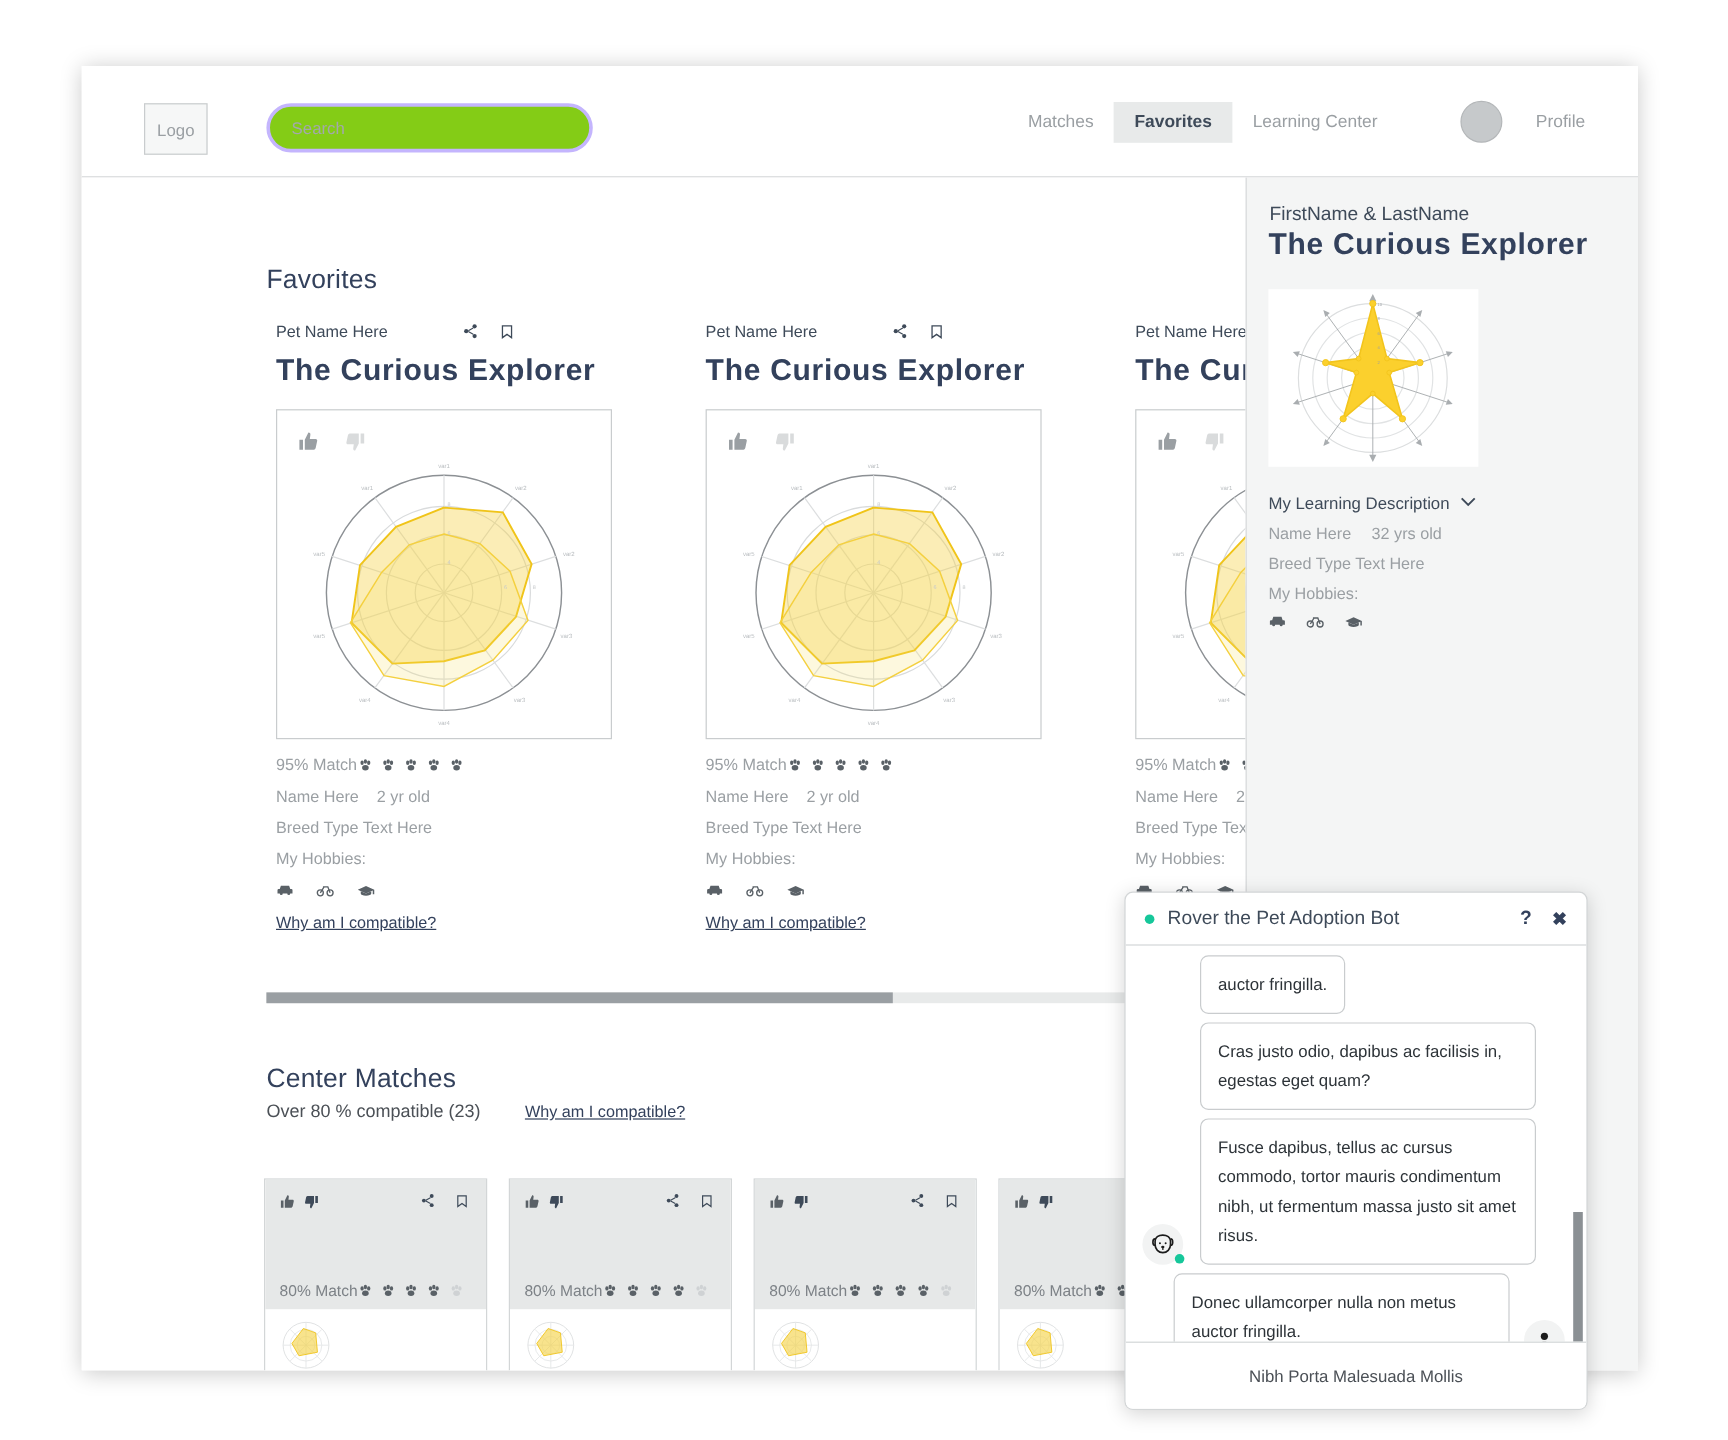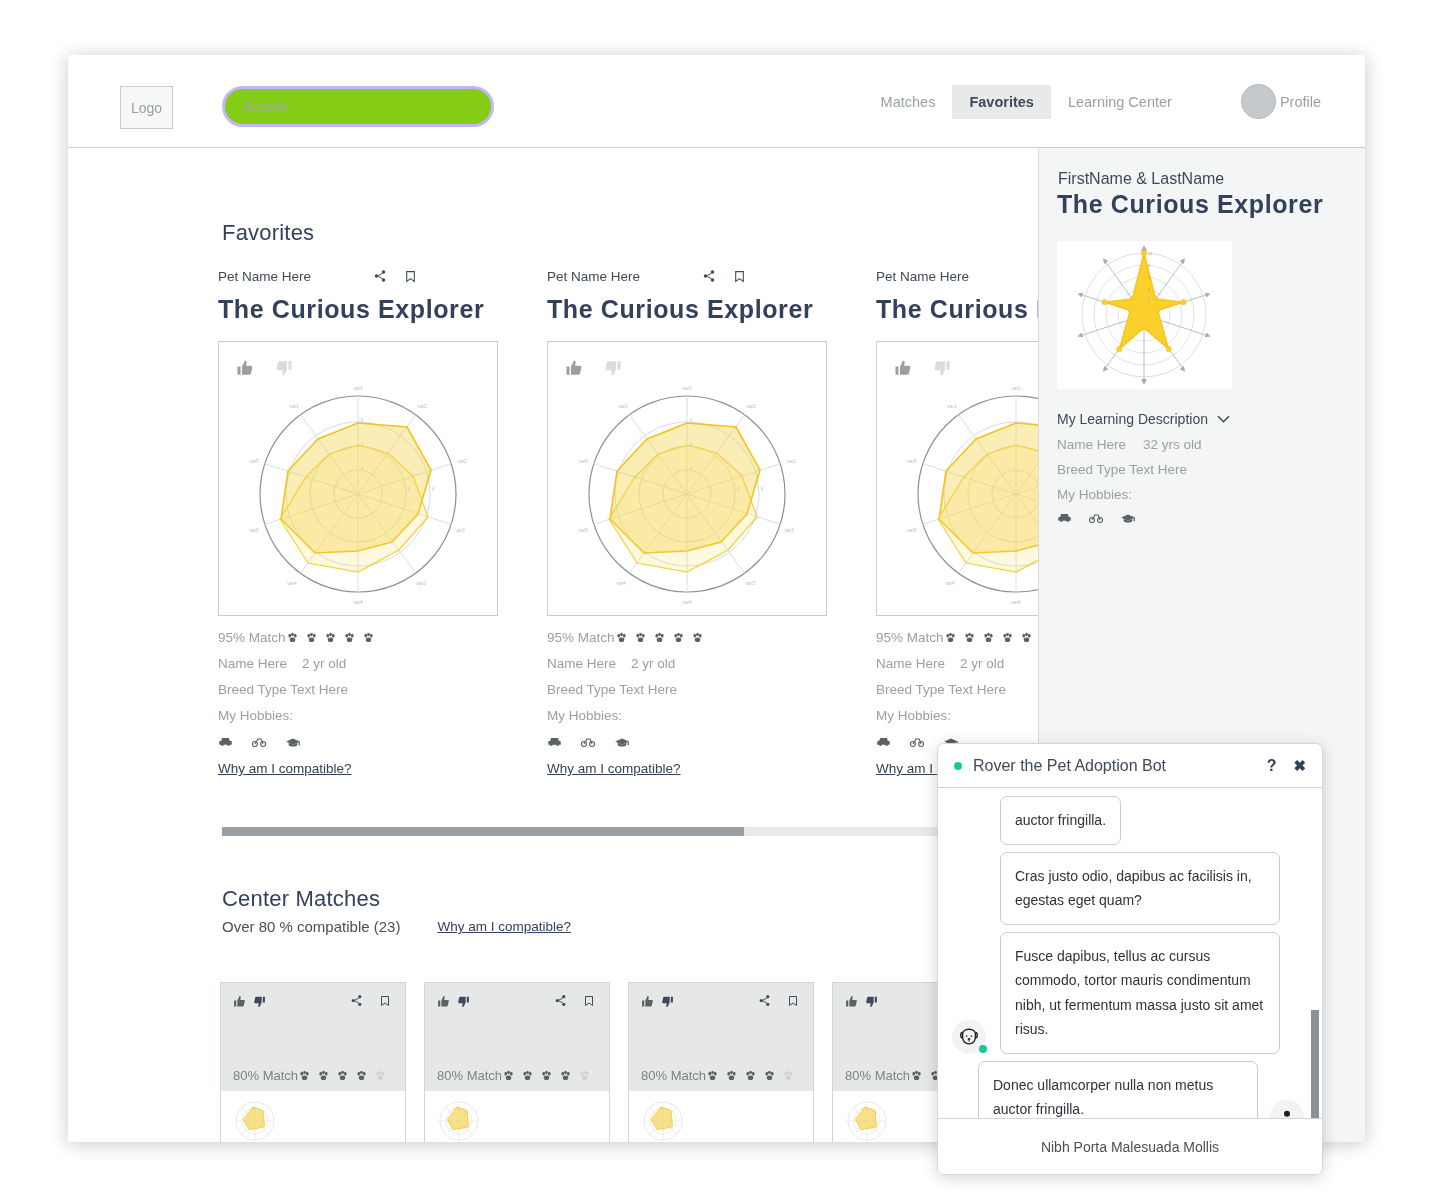--- a/index.html
+++ b/index.html
@@ -91,21 +91,21 @@
     cursor: pointer;
   }
   .nav-item.active {
     background: #e8eaea;
     color: #3e4a59;
     font-weight: bold;
   }
   .profile-wrap {
     display: flex;
     align-items: center;
-    gap: 4px;
+    gap: 28px;
     margin-left: 52px;
     margin-right: 44px;
   }
   .avatar-circle {
     width: 33px; height: 33px;
     border-radius: 50%;
     background: #c6c9cb;
     border: 1px solid #b4b7b9;
   }
   .profile-label {
@@ -189,23 +189,23 @@
   .section-title {
     position: absolute;
     font-size: 22px;
     color: #33415c;
     letter-spacing: 0.2px;
   }
 
   
   .fav-row {
     position: absolute;
-    left: 150px; top: 118px;
-    display: flex;
-    gap: 47px;
+    left: 162px; top: 118px;
+    display: flex;
+    gap: 76px;
   }
   .fav-card { width: 282px; position: relative; }
   .fc-top {
     display: flex;
     align-items: center;
     height: 20px;
   }
   .fc-petname {
     font-size: 13.5px;
     color: #3e4a59;

